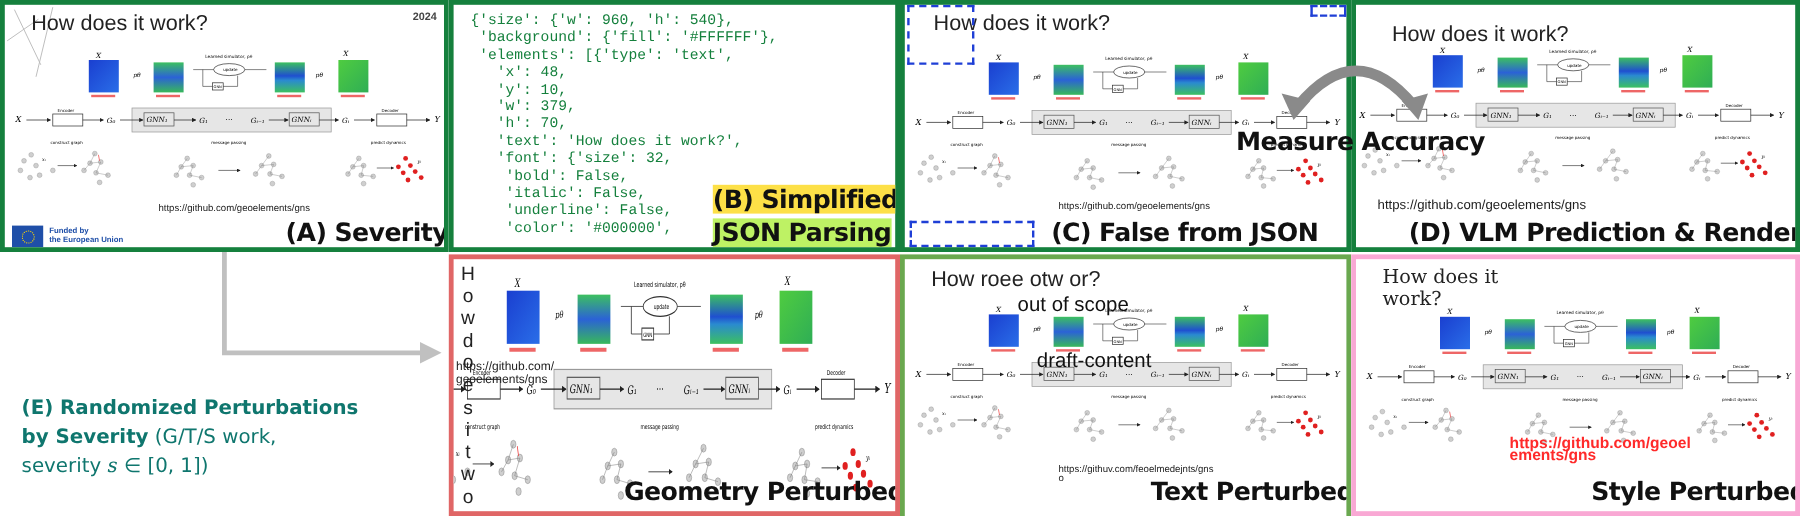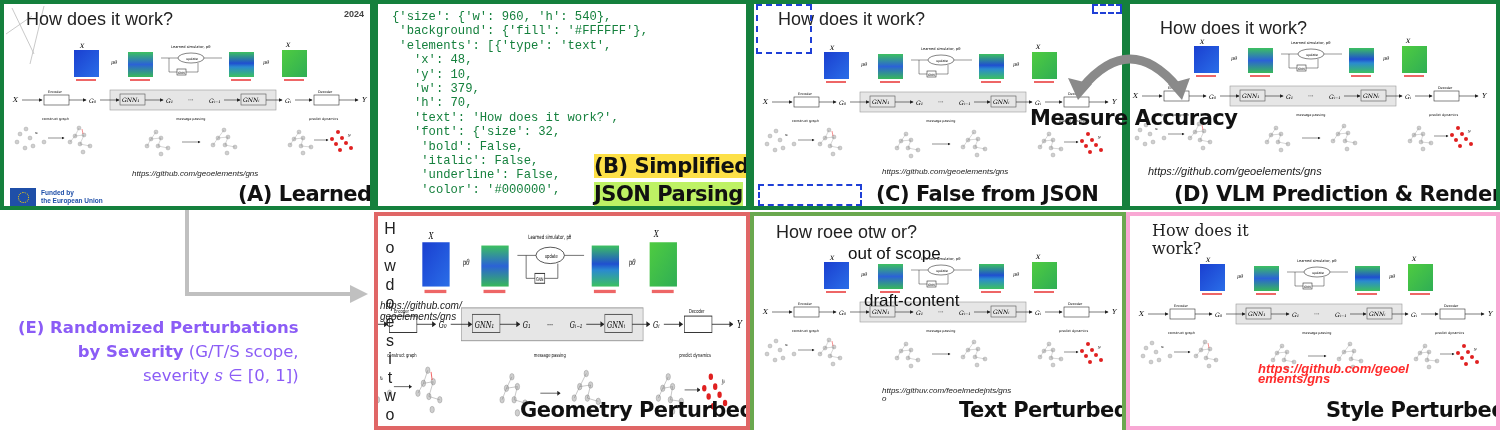--- a/index.html
+++ b/index.html
@@ -15,36 +15,36 @@
   #pA { left: 0; top: 0; width: 374px; height: 210px; }
   #pB { left: 374px; top: 0; width: 376px; height: 210px; }
   #pC { left: 750px; top: 0; width: 376px; height: 210px; }
   #pD { left: 1126px; top: 0; width: 374px; height: 210px; }
   #pG { left: 374px; top: 212px; width: 376px; height: 218px; }
   #pT { left: 750px; top: 212px; width: 376px; height: 268px; }
   #pS { left: 1126px; top: 212px; width: 374px; height: 218px; }
 
   .slide-title { position: absolute; font-size: 18px; color: #222; white-space: nowrap; }
   .year { position: absolute; font-size: 9px; color: #444; }
-  .url { position: absolute; font-size: 8px; color: #222; white-space: nowrap; font-style: italic; }
+  .url { position: absolute; font-size: 8px; color: #222; white-space: nowrap; }
   .caption { position: absolute; font-family: "DejaVu Sans", sans-serif; font-weight: bold; font-size: 21px; color: #111; white-space: nowrap; letter-spacing: -0.5px; }
 
   .diagram { position: absolute; }
   .diagram svg { display: block; }
 
   .code { position: absolute; left: 14px; top: 6px; font-family: Liberation Mono, monospace; font-size: 12.2px; line-height: 14.4px; white-space: pre; color: #15803d; }
 
   .dash { position: absolute; border: 2px dashed #1f3fd6; }
 
   .eu { position: absolute; left: 6px; top: 184px; display: flex; align-items: center; gap: 5px; }
   .eu-flag { width: 26px; height: 18px; background: #1f4fa8; position: relative; }
   .eu-flag::after { content: ""; position: absolute; left: 8px; top: 4px; width: 9px; height: 9px; border: 1px dotted #ffd500; border-radius: 50%; }
   .eu-text { font-size: 6.5px; font-weight: bold; color: #1f4fa8; line-height: 8px; }
 
-  .label-e { position: absolute; left: 18px; top: 316px; font-family: "DejaVu Sans", sans-serif; font-size: 16.5px; line-height: 24px; color: #8b5cf6; text-align: right; }
+  .label-e { position: absolute; left: 18px; top: 328px; font-family: "DejaVu Sans", sans-serif; font-size: 16.5px; line-height: 24px; color: #0f766e; }
   .label-e b { font-weight: bold; }
 
   .overlay-text { position: absolute; font-size: 17px; color: #111; white-space: nowrap; }
   .vert-title { position: absolute; left: 6px; top: 4px; font-size: 16px; line-height: 18.6px; width: 12px; text-align: center; color: #222; }
   .measure { position: absolute; left: 1030px; top: 106px; font-family: "DejaVu Sans", sans-serif; font-weight: bold; font-size: 21px; color: #111; letter-spacing: -0.5px; white-space: nowrap; }
   .arrow-svg { position: absolute; left: 0; top: 0; pointer-events: none; }
 </style>
 </head>
 <body>
 
@@ -214,21 +214,21 @@
       </svg>
   </div>
   <div class="url" style="left:128px; top:165px;">https://github.com/geoelements/gns</div>
   <div class="eu">
     <div class="eu-flag"></div>
     <div class="eu-text">
       <div>Funded by</div>
       <div>the European Union</div>
     </div>
   </div>
-  <div class="caption" style="left:234px; top:178px;">(A) Learned</div>
+  <div class="caption" style="left:234px; top:178px;">(A) Severity</div>
 </div>
 
 <div id="pB" class="panel frame-gray">
   <div class="code" id="codeBlock"><div>{'size': {'w': 960, 'h': 540},</div><div> 'background': {'fill': '#FFFFFF'},</div><div> 'elements': [{'type': 'text',</div><div>   'x': 48,</div><div>   'y': 10,</div><div>   'w': 379,</div><div>   'h': 70,</div><div>   'text': 'How does it work?',</div><div>   'font': {'size': 32,</div><div>    'bold': False,</div><div>    'italic': False,</div><div>    'underline': False,</div><div>    'color': '#000000',</div></div>
   <div class="caption" style="left:216px; top:150px; background:#fde047;">(B) Simplified</div>
   <div class="caption" style="left:216px; top:178px; background:#bef264;">JSON Parsing</div>
 </div>
 
 <div id="pC" class="panel frame-gray">
   <div class="slide-title" style="left:24px; top:5px;">How does it work?</div>
@@ -317,15 +317,15 @@
   <polygon points="350,285 368,294 350,303" fill="#c0c0c0"></polygon>
   <path d="M1082,88 Q1130,30 1178,88" stroke="#8a8a8a" stroke-width="9" fill="none"></path>
   <polygon points="1068,78 1078,100 1092,84" fill="#8a8a8a"></polygon>
   <polygon points="1168,84 1182,100 1190,78" fill="#8a8a8a"></polygon>
 </svg>
 
 <div class="measure">Measure Accuracy</div>
 
 <div class="label-e">
   <div><b>(E) Randomized Perturbations</b></div>
-  <div><b>by Severity</b><span> (G/T/S scope,</span></div>
+  <div><b>by Severity</b><span> (G/T/S work,</span></div>
   <div><span>severity </span><i style="font-family:'DejaVu Serif', serif;">s</i><span> ∈ [0, 1])</span></div>
 </div>
 
 </body></html>

